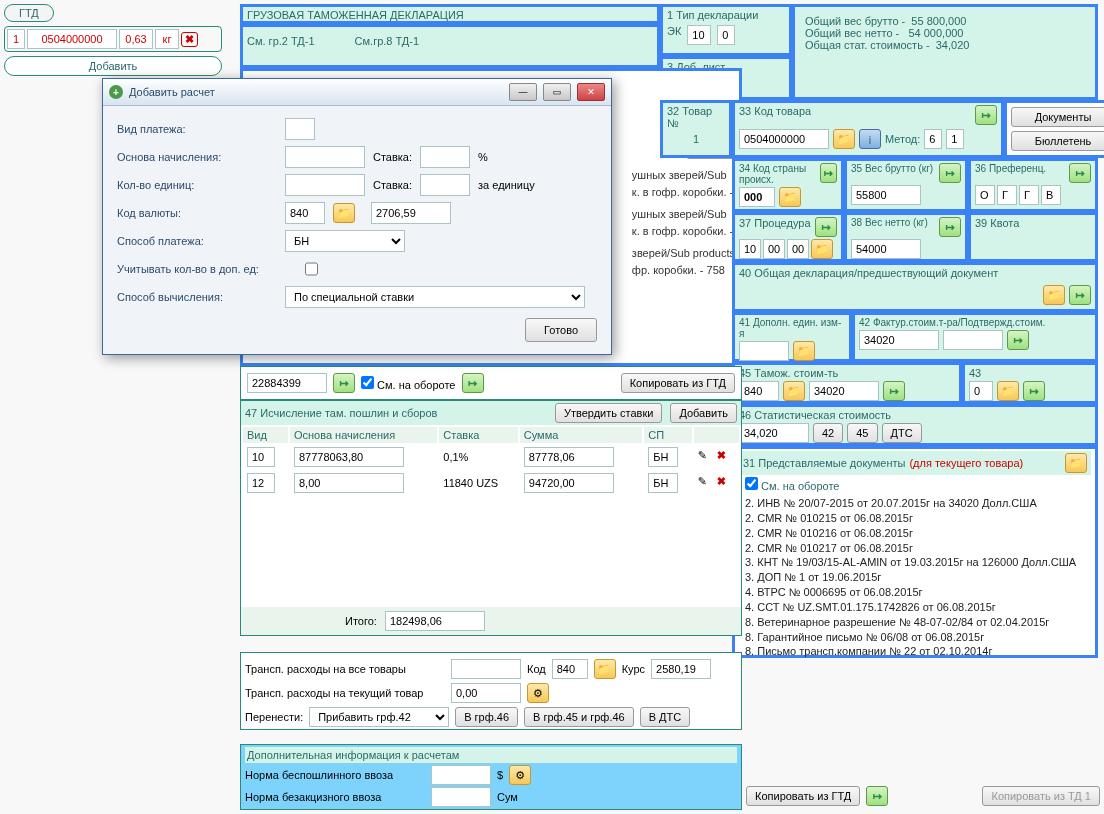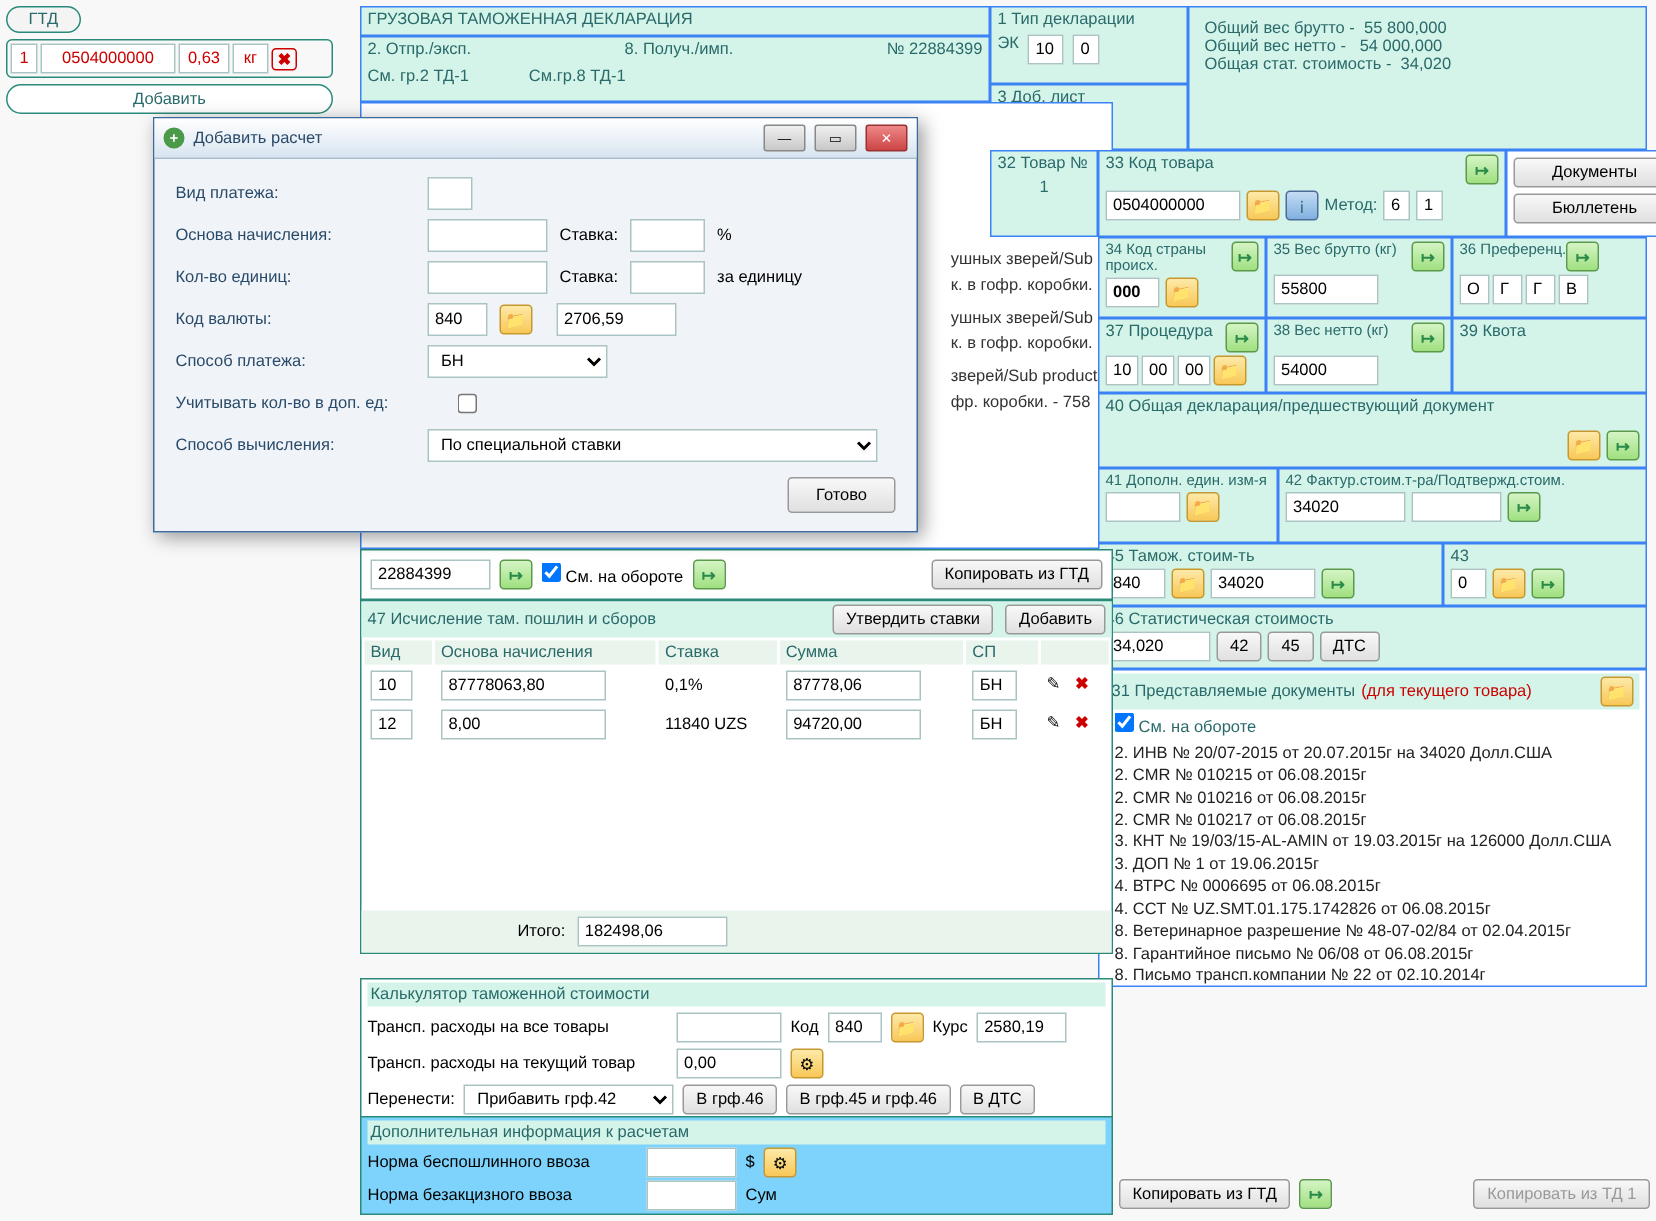--- a/index.html
+++ b/index.html
@@ -9,21 +9,21 @@
 .btn{background:linear-gradient(#f8f8f8,#e0e0e0);border:1px solid #999;border-radius:3px;padding:3px 8px;cursor:pointer}
 .icon-btn{width:22px;height:20px;display:inline-flex;align-items:center;justify-content:center;background:linear-gradient(#fde9a8,#f8c858);border:1px solid #c89830;border-radius:3px;cursor:pointer}
 .icon-btn.green{background:linear-gradient(#d4f4c4,#a0e080);border-color:#5a9a4a}
 .icon-btn.blue{background:linear-gradient(#c4dcf4,#80b0e0);border-color:#4a6a9a}
 .gtd-box{position:absolute;left:4px;top:4px;width:218px}
 .gtd-tab{border:1px solid #2a8a7a;border-radius:10px;padding:2px 14px;color:#2a6a6a;display:inline-block;background:#f4f4f4}
 .gtd-row{display:flex;gap:2px;margin-top:4px;align-items:center}
 .gtd-row input{text-align:center}
 .round-btn{border:1px solid #2a8a7a;border-radius:10px;padding:3px 12px;background:#fff;color:#2a6a6a;cursor:pointer;width:100%;margin-top:4px}
 .main{position:absolute;left:240px;top:4px;right:4px;bottom:4px}
-.cell{border:1px solid #3b82f6;background:#d4f4e9;padding:2px 4px;color:#2a6a6a;position:absolute}
+.cell{border:3px solid #3b82f6;background:#d4f4e9;padding:2px 4px;color:#2a6a6a;position:absolute}
 .cell.white{background:#fff}
 .dialog{position:absolute;left:102px;top:78px;width:510px;border:1px solid #3a6aa0;background:#f0f4f8;box-shadow:3px 3px 12px rgba(0,0,0,.4);z-index:100}
 .dlg-title{background:linear-gradient(#fff,#d8e4f0);padding:4px 6px;display:flex;align-items:center;gap:6px;border-bottom:1px solid #a8bcd0}
 .dlg-title .t{flex:1;color:#2a4a6a}
 .win-btn{width:28px;height:18px;background:linear-gradient(#f0f0f0,#c8c8c8);border:1px solid #888;border-radius:2px;display:flex;align-items:center;justify-content:center;font-size:9px}
 .win-btn.close{background:linear-gradient(#e88,#c44);color:#fff;border-color:#933}
 .dlg-body{padding:12px 14px}
 .frow{display:flex;align-items:center;gap:8px;margin-bottom:6px}
 .frow .lbl{width:160px;color:#2a4a6a}
 .frow input,.frow select{height:22px}
@@ -56,25 +56,20 @@
   <input type="text" style="width: 24px; color: rgb(204, 0, 0);" value="кг">
   <span class="del-icon" style="border:1px solid #c00;border-radius:3px;padding:0 3px">✖</span>
  </div>
  <button class="round-btn">Добавить</button>
 </div>
 
 <div class="main">
 
  <div class="cell" style="left:0;top:0;width:420px;height:20px">ГРУЗОВАЯ ТАМОЖЕННАЯ ДЕКЛАРАЦИЯ</div>
  <div class="cell" style="left:0;top:20px;width:420px;height:44px">
-   <div style="display:flex;justify-content:space-between">
-        <span>2. Отпр./эксп.</span>
-        <span>8. Получ./имп.</span>
-        <span>№ 22884399</span>
-      </div>
    <div style="display:flex;gap:40px;margin-top:6px">
         <span>См. гр.2 ТД-1</span>
         <span>См.гр.8 ТД-1</span>
       </div>
  </div>
  <div class="cell" style="left:420px;top:0;width:132px;height:52px">
    <div>1 Тип декларации</div>
    <div style="display:flex;gap:6px;margin-top:4px">
     <span>ЭК</span>
     <input type="text" style="width: 24px;" value="10">
@@ -148,21 +143,21 @@
  <div class="cell" style="left:604px;top:154px;width:124px;height:54px">
   <div style="display:flex;justify-content:space-between">
         <span style="font-size:10px">35 Вес брутто (кг)</span>
         <span class="icon-btn green">
           <span class="arrow-icon">↦</span>
         </span>
       </div>
   <input type="text" style="width: 70px; margin-top: 2px;" value="55800">
  </div>
  <div class="cell" style="left:728px;top:154px;width:130px;height:54px">
-  <div style="display:flex;">
+  <div style="display:flex;justify-content:space-between">
         <span style="font-size:10px">36 Преференц.</span>
         <span class="icon-btn green">
           <span class="arrow-icon">↦</span>
         </span>
       </div>
   <div style="display:flex;gap:2px;margin-top:2px">
    <input type="text" style="width: 20px;" value="О">
    <input type="text" style="width: 20px;" value="Г">
    <input type="text" style="width: 20px;" value="Г">
    <input type="text" style="width: 20px;" value="В">
@@ -331,21 +326,20 @@
         </tbody>
   </table>
   <div style="height:110px"></div>
   <div style="display:flex;gap:8px;padding:4px;background:#e8f4ec;align-items:center">
    <span style="margin-left:100px">Итого:</span>
    <input type="text" style="width: 100px;" value="182498,06">
   </div>
  </div>
 
  <div class="sec-calc">
-  <div style="background:#d4f4e9;color:#2a6a6a;padding:2px">Калькулятор таможенной стоимости</div>
   <div style="display:flex;gap:6px;align-items:center;margin-top:4px">
    <span style="width:200px">Трансп. расходы на все товары</span>
    <input type="text" style="width: 70px;">
    <span>Код</span>
    <input type="text" style="width: 36px;" value="840">
    <span class="icon-btn">
           <span class="folder">📁</span>
         </span>
    <span>Курс</span>
    <input type="text" style="width: 60px;" value="2580,19">

